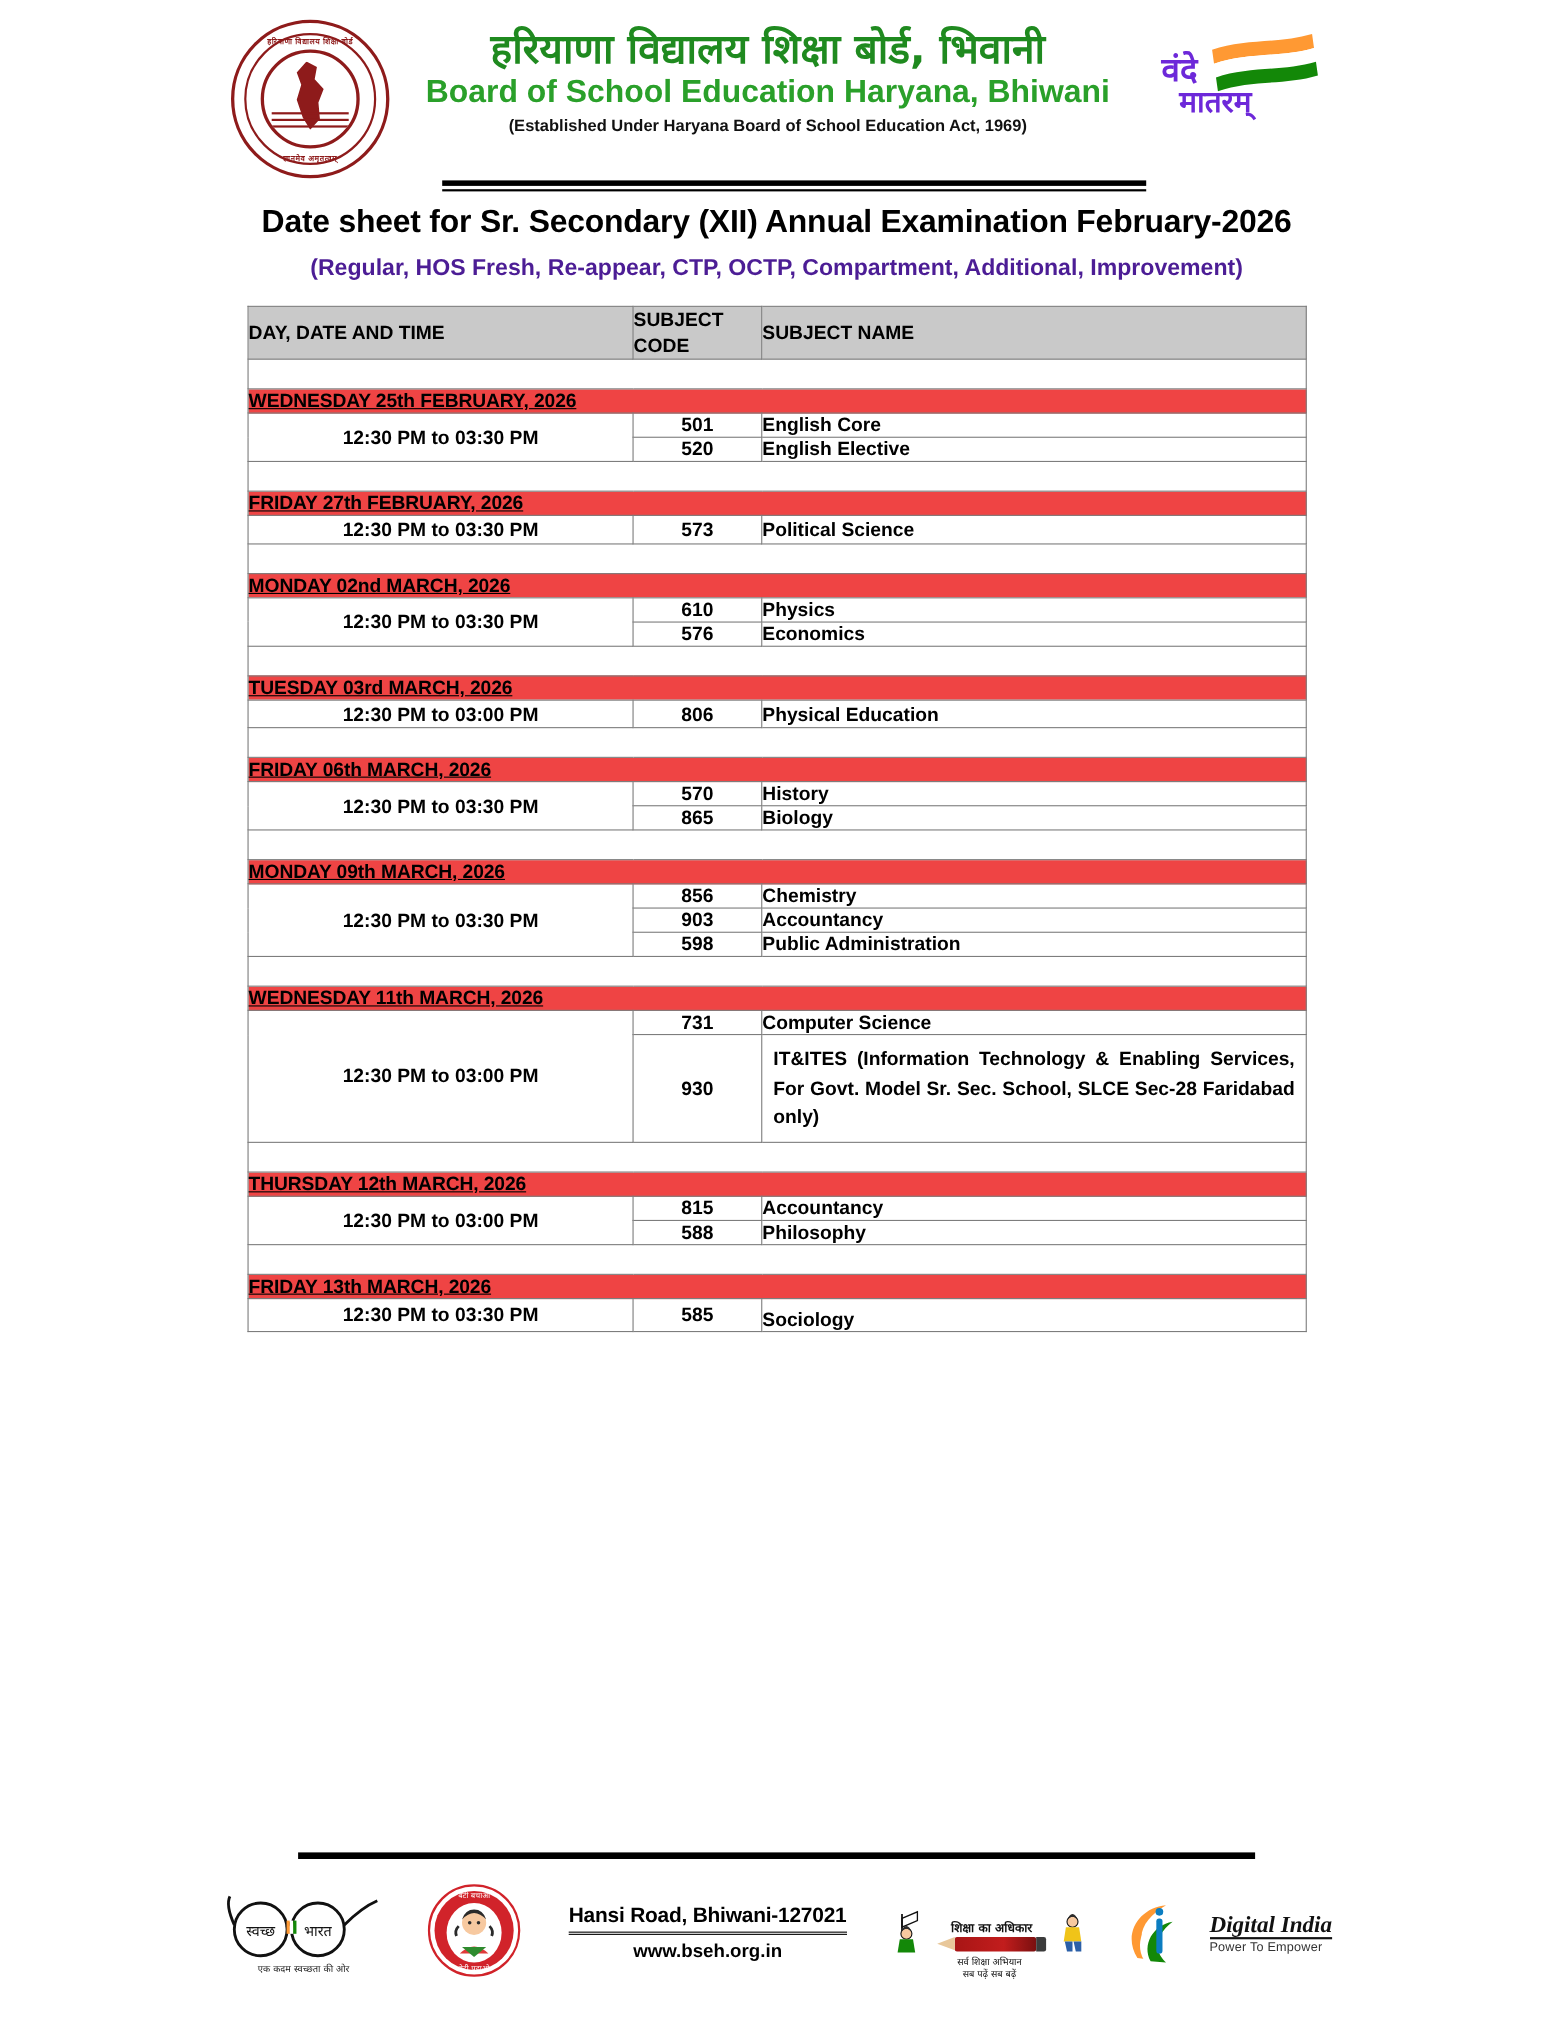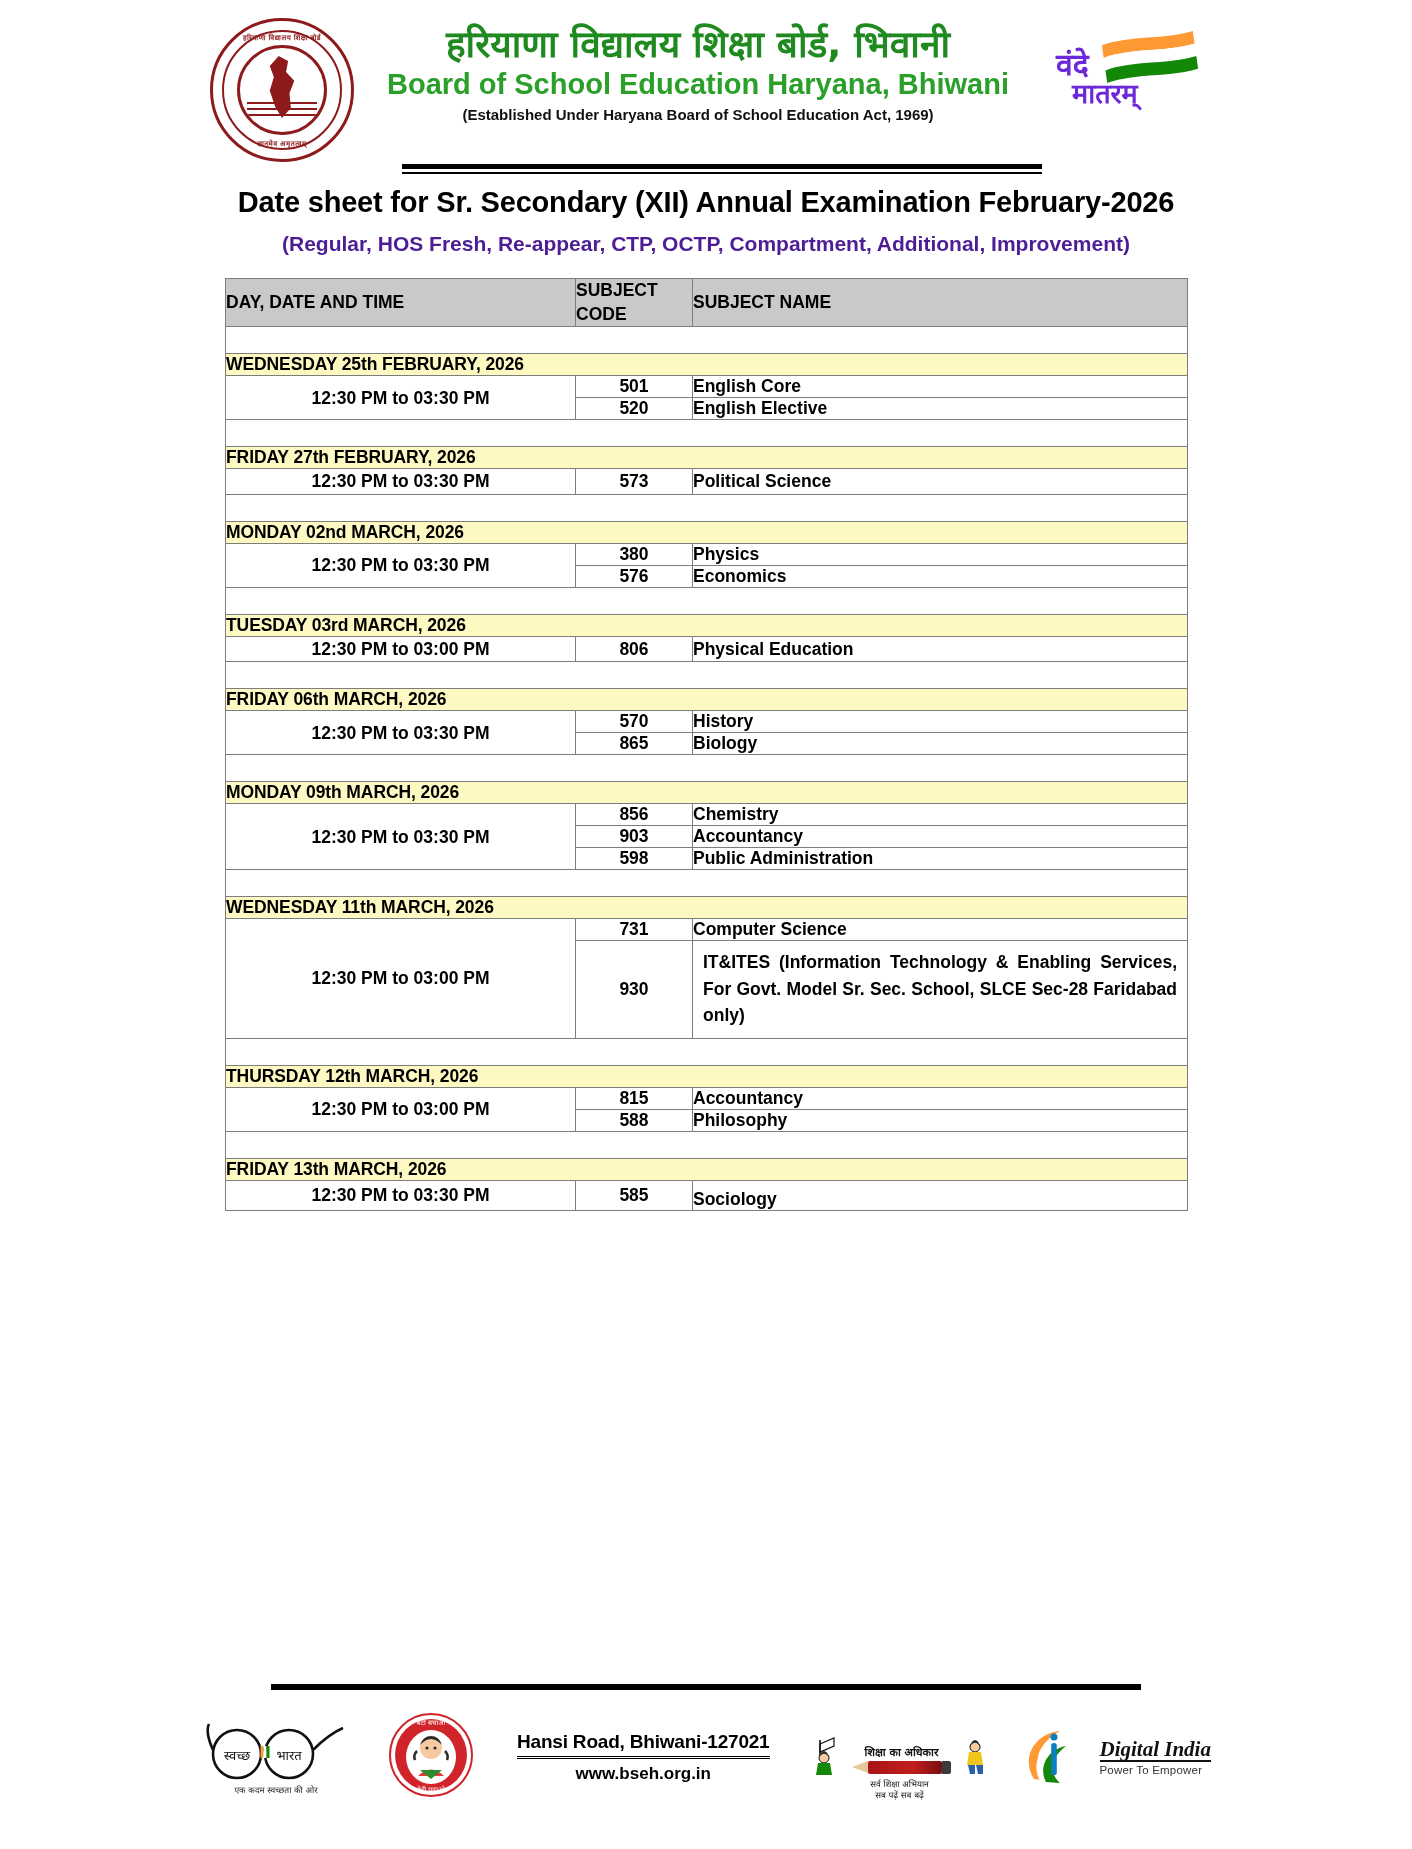--- a/index.html
+++ b/index.html
@@ -207,25 +207,26 @@
     line-height: 1.35;
   }
   .th-day { padding-left: 12px; margin-top: 26px; }
 
   .spacer-row td {
     height: 26px;
     background: #ffffff;
   }
 
   .day-row td {
-    background: #fef9c3;
+    background: #ef4444;
     font-size: 17.5px;
     font-weight: bold;
     padding: 6px 0 7px 12px;
     letter-spacing: -0.1px;
+    text-decoration: underline;
   }
 
   .time-cell {
     text-align: center;
     padding: 8px 18px;
     line-height: 1.4;
   }
   .time-cell.v-top { vertical-align: top; padding-top: 10px; }
 
   .code-cell {
@@ -441,21 +442,21 @@
           <td class="name-cell">Political Science</td>
         </tr>
         <tr class="spacer-row">
           <td colspan="3"></td>
         </tr>
         <tr class="day-row">
           <td colspan="3">MONDAY 02nd MARCH, 2026</td>
         </tr>
         <tr>
           <td class="time-cell" rowspan="2">12:30 PM to 03:30 PM</td>
-          <td class="code-cell">380</td>
+          <td class="code-cell">610</td>
           <td class="name-cell">Physics</td>
         </tr>
         <tr>
           <td class="code-cell">576</td>
           <td class="name-cell">Economics</td>
         </tr>
         <tr class="spacer-row">
           <td colspan="3"></td>
         </tr>
         <tr class="day-row">

